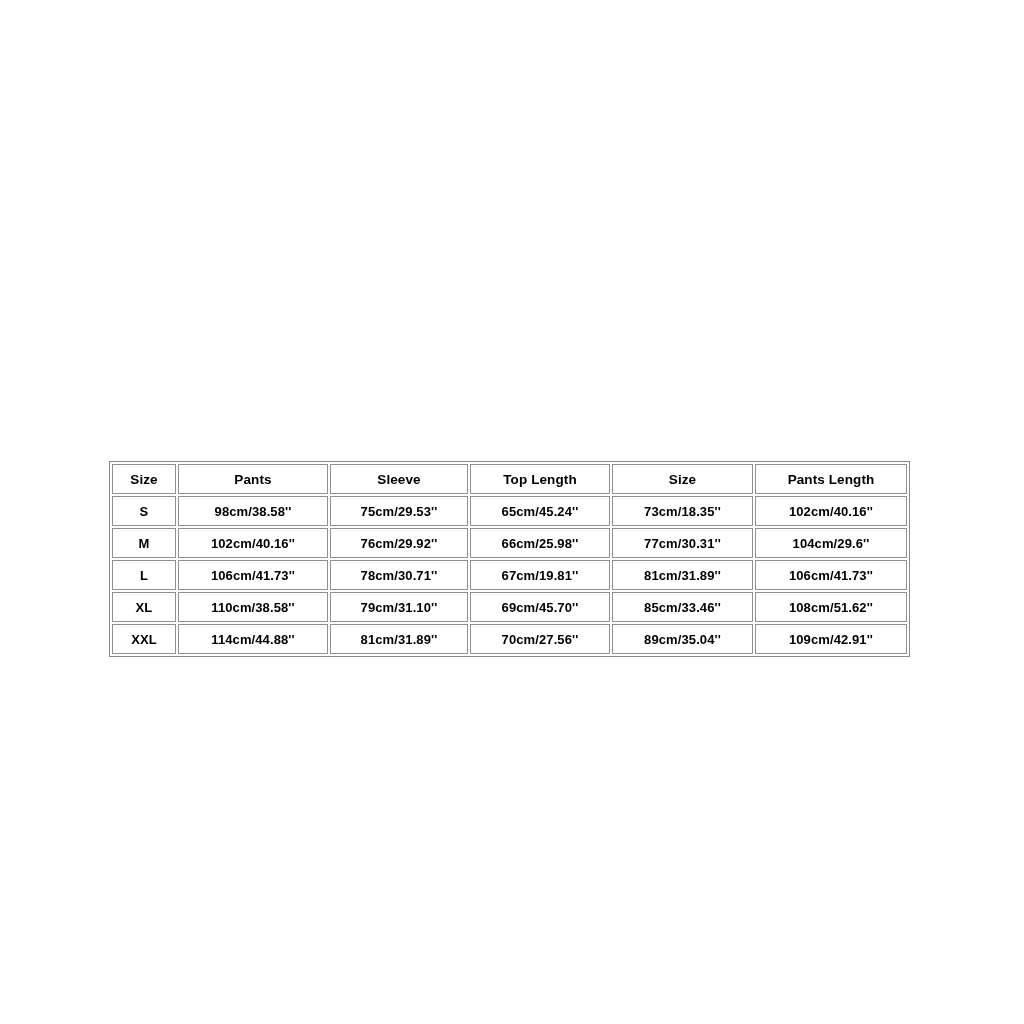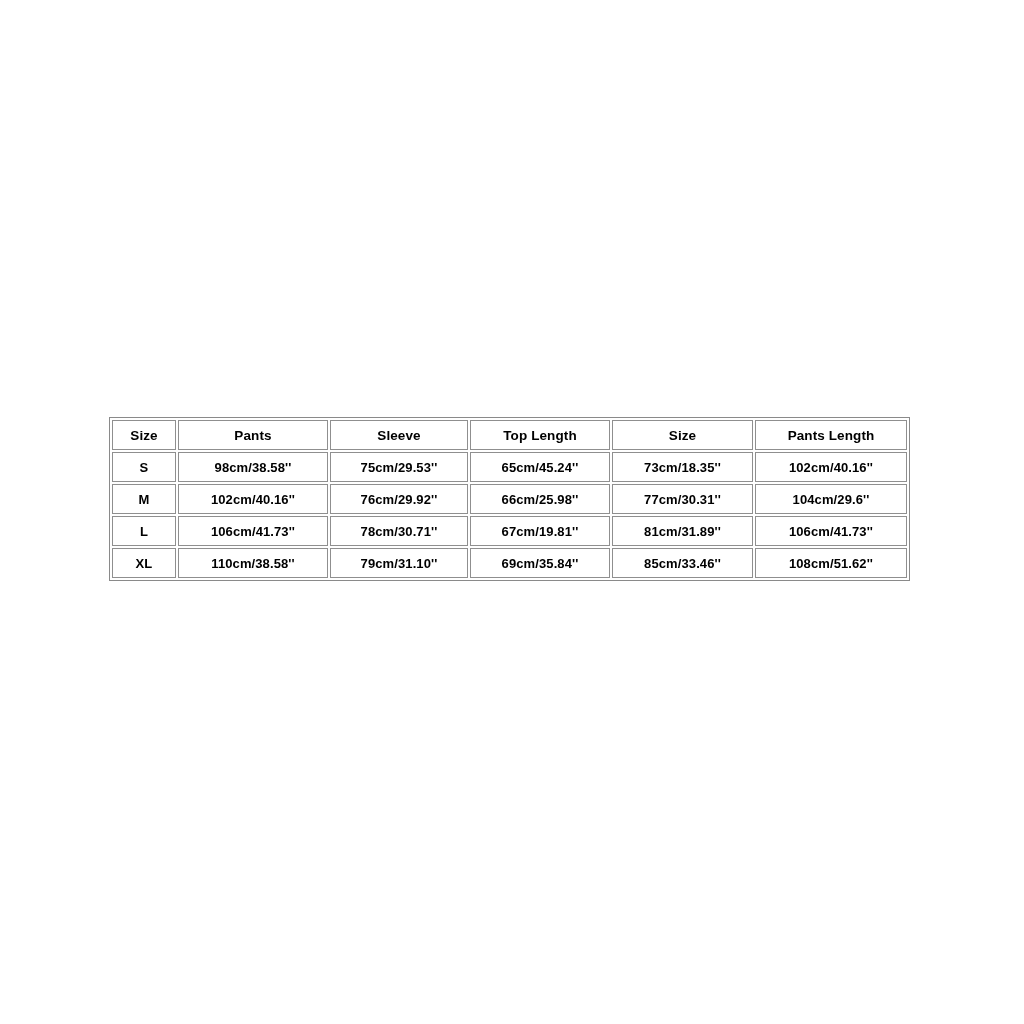--- a/index.html
+++ b/index.html
@@ -24,20 +24,21 @@
     width: 797px;
   }
 
   table.size-chart {
     border-collapse: separate;
     border-spacing: 2px;
     width: 797px;
     table-layout: fixed;
     border: 1px solid #8a8a8a;
     background: #ffffff;
+    margin-top: 44px;
   }
 
   table.size-chart td {
     border: 1px solid #8f8f8f;
     background: #ffffff;
     color: #000000;
     font-weight: bold;
     text-align: center;
     vertical-align: middle;
     height: 28px;
@@ -103,19 +104,27 @@
           <td>106cm/41.73''</td>
           <td>78cm/30.71''</td>
           <td>67cm/19.81''</td>
           <td>81cm/31.89''</td>
           <td>106cm/41.73''</td>
         </tr>
         <tr>
           <td>XL</td>
           <td>110cm/38.58''</td>
           <td>79cm/31.10''</td>
-          <td>69cm/35.84''</td>
+          <td>69cm/45.70''</td>
           <td>85cm/33.46''</td>
           <td>108cm/51.62''</td>
+        </tr>
+        <tr>
+          <td>XXL</td>
+          <td>114cm/44.88''</td>
+          <td>81cm/31.89''</td>
+          <td>70cm/27.56''</td>
+          <td>89cm/35.04''</td>
+          <td>109cm/42.91''</td>
         </tr>
       </tbody>
   </table>
 </div>
 
 </body></html>

